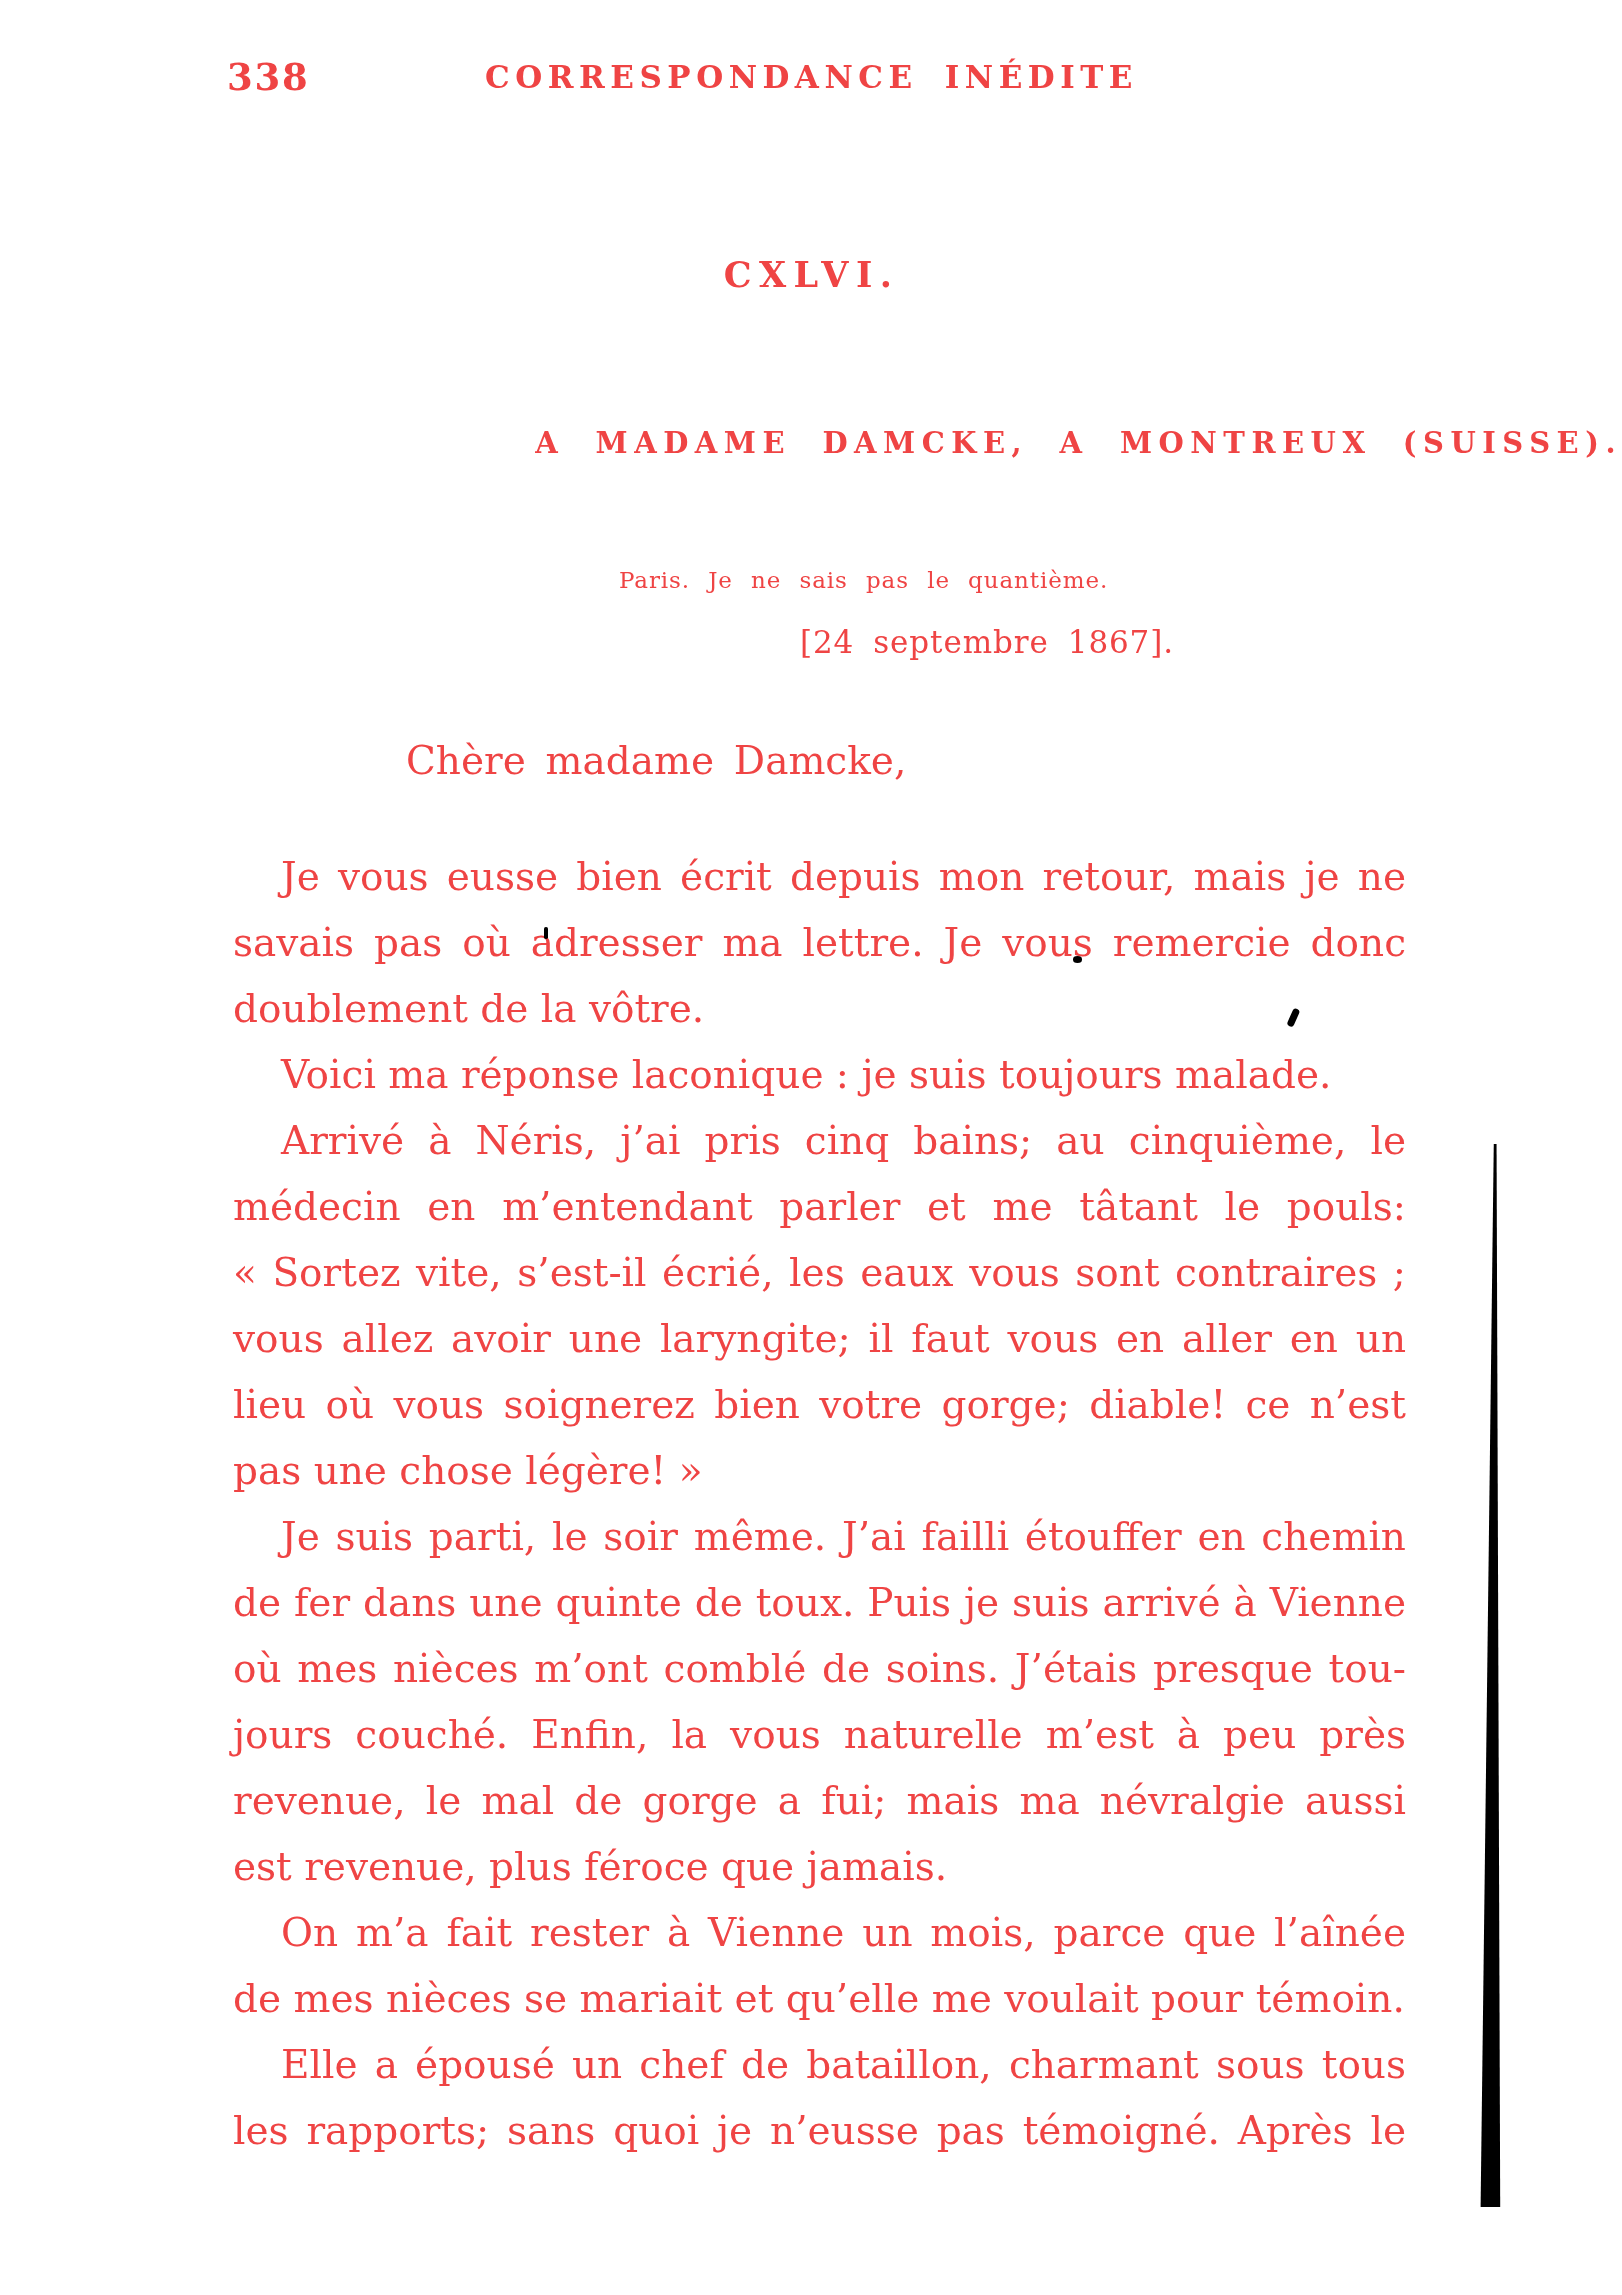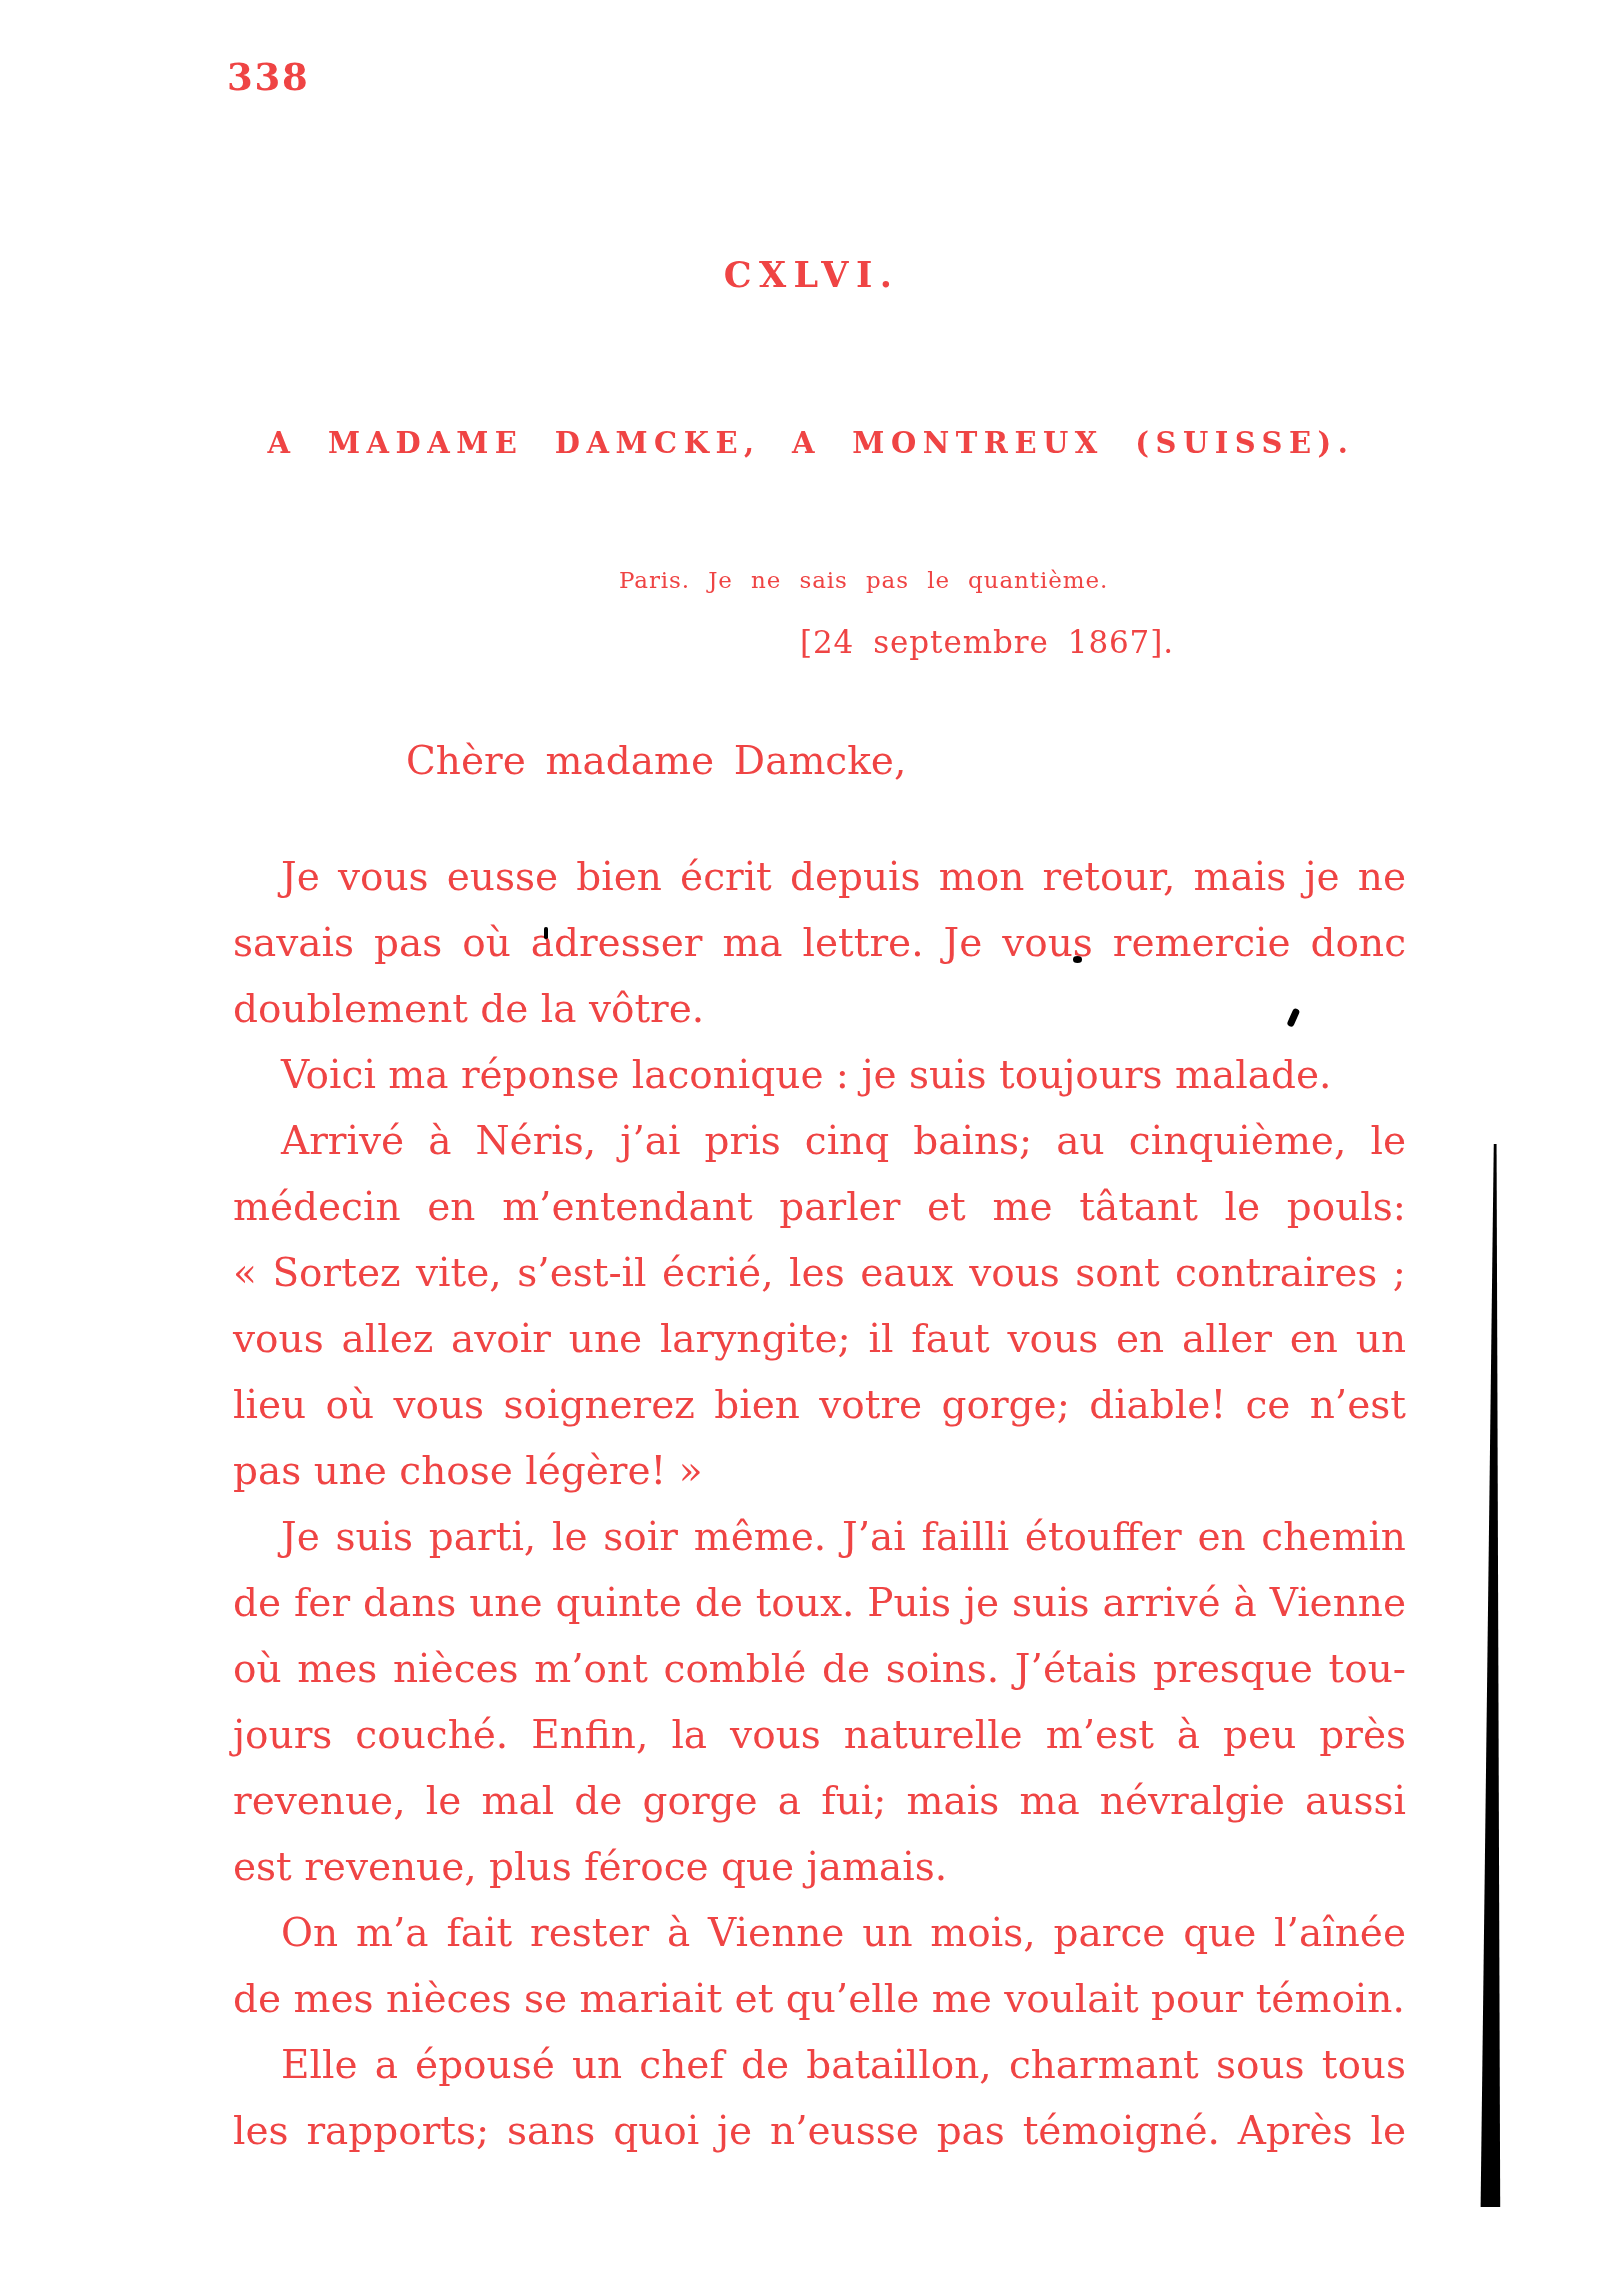--- a/index.html
+++ b/index.html
@@ -23,21 +23,21 @@
     letter-spacing:5.5px;word-spacing:11px;
   }
   
   .section-heading{
     position:absolute;left:0;right:0;top:254px;
     text-align:center;
     font-size:35px;font-weight:bold;letter-spacing:7.4px;
   }
   .letter-heading{
     position:absolute;left:0;right:1px;top:426px;
-    text-align:center;
+    text-align:right;
     font-size:29px;font-weight:bold;
     letter-spacing:6.5px;word-spacing:14.8px;
   }
   
   .dateline-1{
     position:absolute;left:619px;top:567px;
     font-size:23px;letter-spacing:0.9px;word-spacing:10px;
   }
   .dateline-2{
     position:absolute;left:800px;top:624px;
@@ -78,20 +78,21 @@
     position:absolute;left:544px;top:927px;width:3.7px;height:12px;
     background:#000;border-radius:1.8px;
   }
 </style>
 </head>
 <body>
 
 <div class="page">
 
   <span class="page-number">338</span>
+  <div class="running-title">CORRESPONDANCE INÉDITE</div>
 
   <div class="section-heading">CXLVI.</div>
 
   <div class="letter-heading">A MADAME DAMCKE, A MONTREUX (SUISSE).</div>
 
   <div class="dateline-1">Paris. Je ne sais pas le quantième.</div>
   <div class="dateline-2">[24 septembre 1867].</div>
 
   <div class="salutation">Chère madame Damcke,</div>
 

